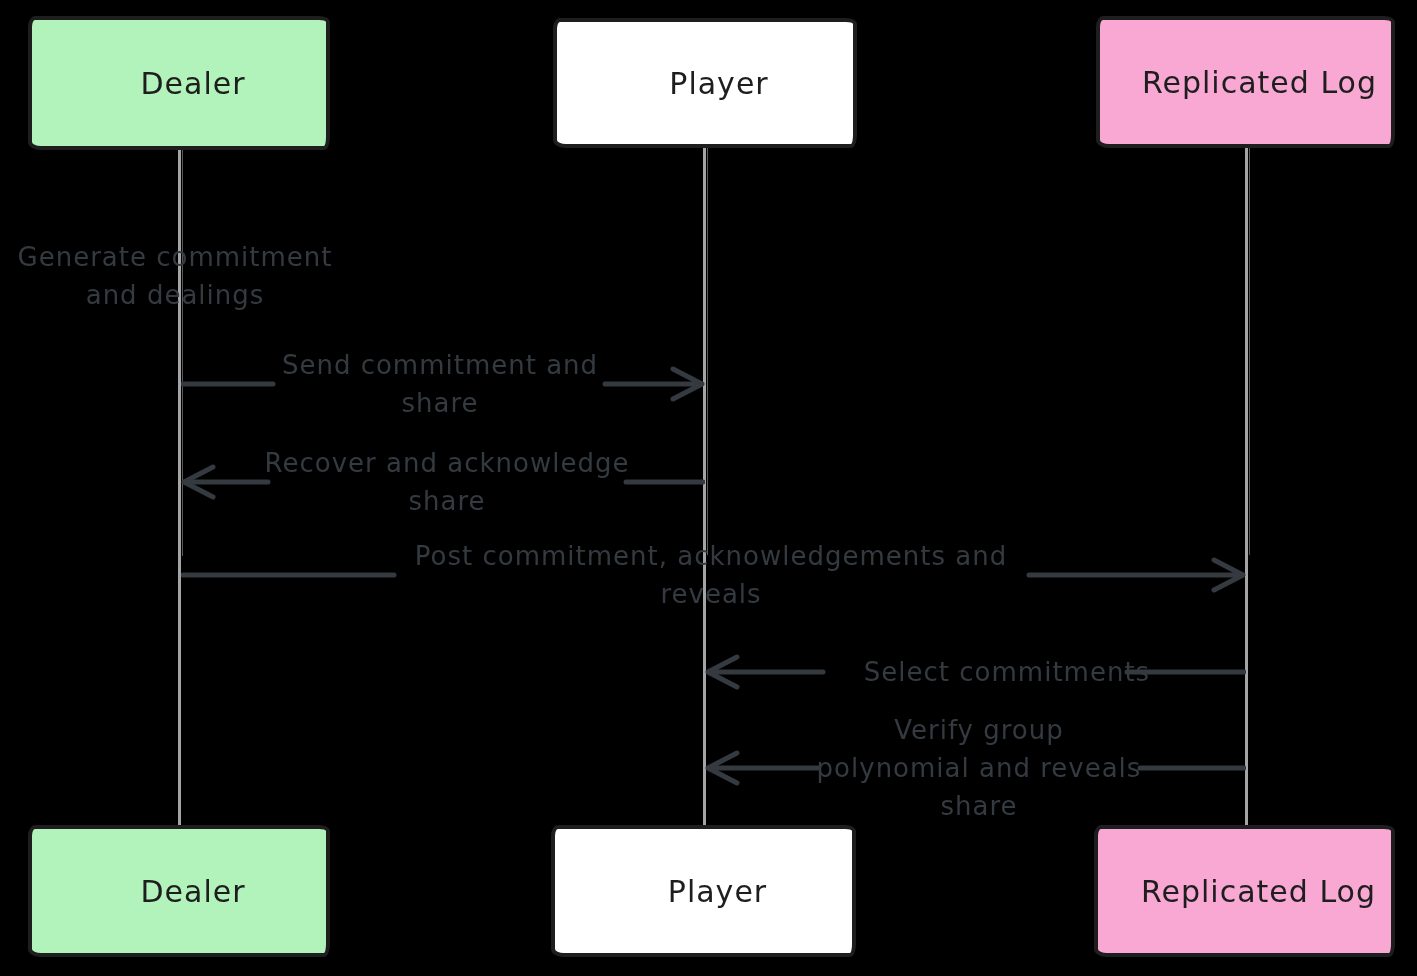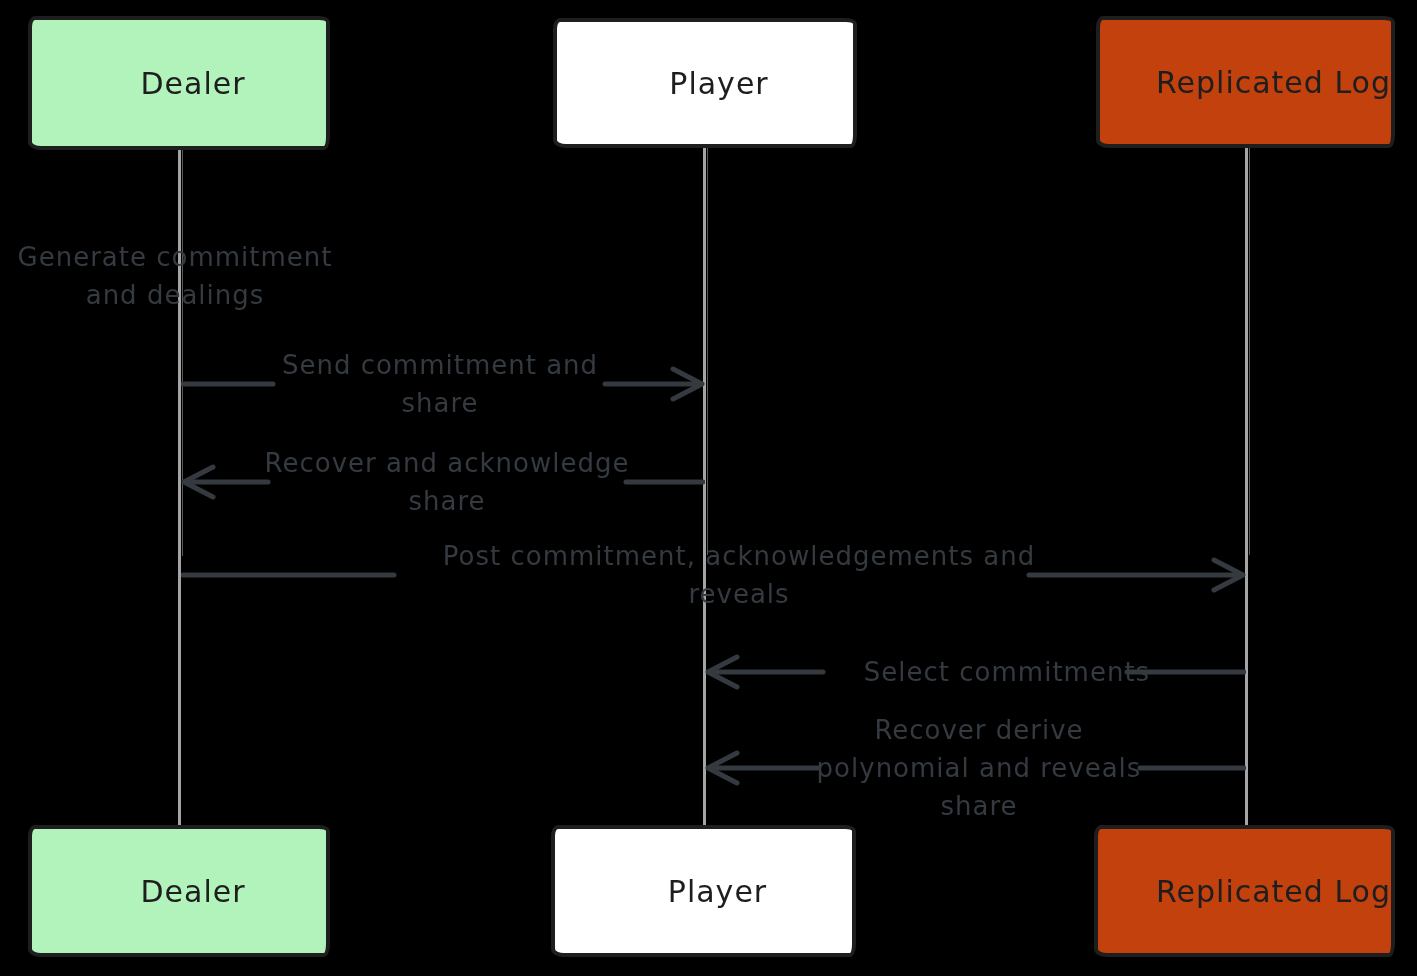--- a/index.html
+++ b/index.html
@@ -28,21 +28,21 @@
   }
   .actor .actor-label {
     font-size: 30px;
     letter-spacing: 1px;
     color: #1e1e1e;
     white-space: nowrap;
     margin-left: 28px;
   }
   .fill-green  { background: #b2f2bb; }
   .fill-blue   { background: #ffffff; text-align: right; }
-  .fill-yellow { background: #c2410c; justify-content: flex-end; }
+  .fill-yellow { background: #f9a8d4; }
   
   .lifeline {
     position: absolute;
     width: 3px;
     background: #a4a4a4;
     z-index: 1;
   }
   .lifeline::after {
     content: "";
     position: absolute;
@@ -137,21 +137,21 @@
     <span class="line">share</span>
   </div>
 
   <div class="msg-arrow" style="left:181px; top:555px;">
     <svg width="1065" height="40">
       <line x1="2" y1="20" x2="213" y2="20"></line>
       <line x1="848" y1="20" x2="1057" y2="20"></line>
       <polyline points="1033,5 1062,20 1033,35"></polyline>
     </svg>
   </div>
-  <div class="msg-label" style="left:711px; top:575px;margin-left:28px;">
+  <div class="msg-label" style="left:711px; top:575px;">
     <span class="line">Post commitment, acknowledgements and</span>
     <span class="line">reveals</span>
   </div>
 
   <div class="msg-arrow" style="left:705px; top:652px;">
     <svg width="541" height="40">
       <line x1="8" y1="20" x2="118" y2="20"></line>
       <line x1="422" y1="20" x2="539" y2="20"></line>
       <polyline points="32,5 3,20 32,35"></polyline>
     </svg>
@@ -161,18 +161,18 @@
   </div>
 
   <div class="msg-arrow" style="left:705px; top:748px;">
     <svg width="541" height="40">
       <line x1="8" y1="20" x2="113" y2="20"></line>
       <line x1="435" y1="20" x2="539" y2="20"></line>
       <polyline points="32,5 3,20 32,35"></polyline>
     </svg>
   </div>
   <div class="msg-label" style="left:979px; top:768px;">
-    <span class="line">Recover derive</span>
+    <span class="line">Verify group</span>
     <span class="line">polynomial and reveals</span>
     <span class="line">share</span>
   </div>
 
 </div>
 
 </body></html>

